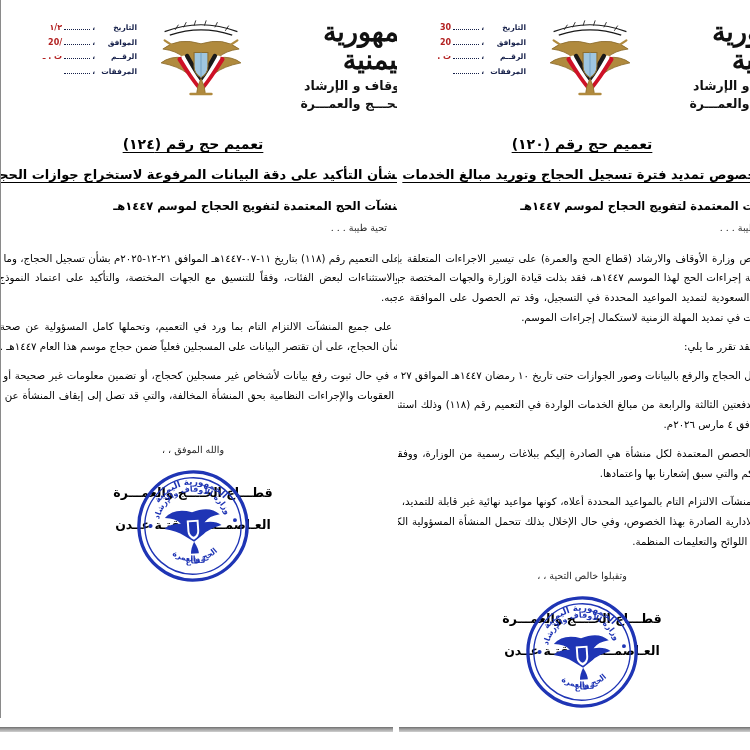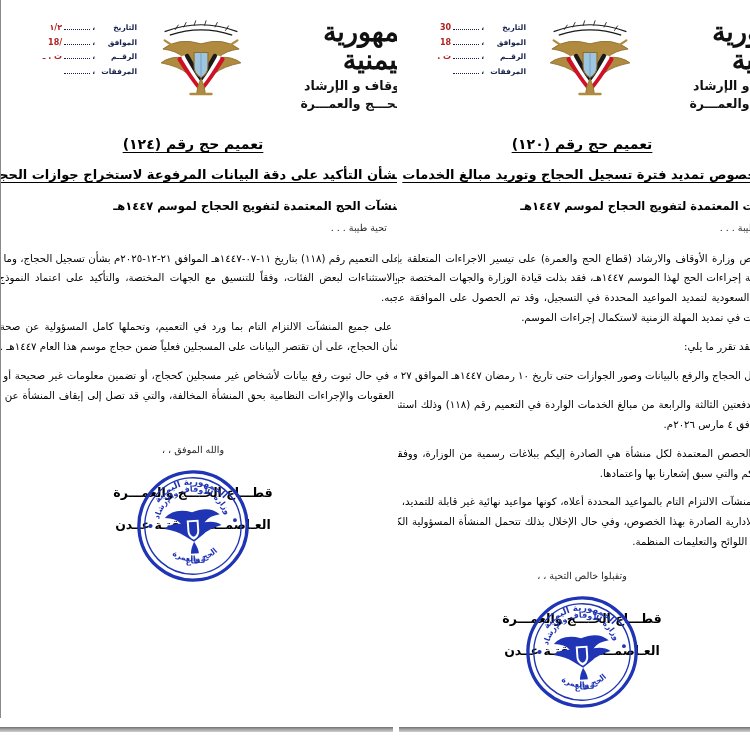--- a/index.html
+++ b/index.html
@@ -133,21 +133,21 @@
           <div class="meta-row">
             <span class="meta-label">التاريخ</span>
             <span>،</span>
             <span class="meta-dots"></span>
             <span class="meta-val">١/٢</span>
           </div>
           <div class="meta-row">
             <span class="meta-label">الموافق</span>
             <span>،</span>
             <span class="meta-dots"></span>
-            <span class="meta-val">/18</span>
+            <span class="meta-val">/20</span>
           </div>
           <div class="meta-row">
             <span class="meta-label">الرقــم</span>
             <span>،</span>
             <span class="meta-dots"></span>
             <span class="meta-val">ت . ـ</span>
           </div>
           <div class="meta-row">
             <span class="meta-label">المرفقات</span>
             <span>،</span>
@@ -249,21 +249,21 @@
           <div class="meta-row">
             <span class="meta-label">التاريخ</span>
             <span>،</span>
             <span class="meta-dots"></span>
             <span class="meta-val">30</span>
           </div>
           <div class="meta-row">
             <span class="meta-label">الموافق</span>
             <span>،</span>
             <span class="meta-dots"></span>
-            <span class="meta-val">18</span>
+            <span class="meta-val">20</span>
           </div>
           <div class="meta-row">
             <span class="meta-label">الرقــم</span>
             <span>،</span>
             <span class="meta-dots"></span>
             <span class="meta-val">ت .</span>
           </div>
           <div class="meta-row">
             <span class="meta-label">المرفقات</span>
             <span>،</span>

